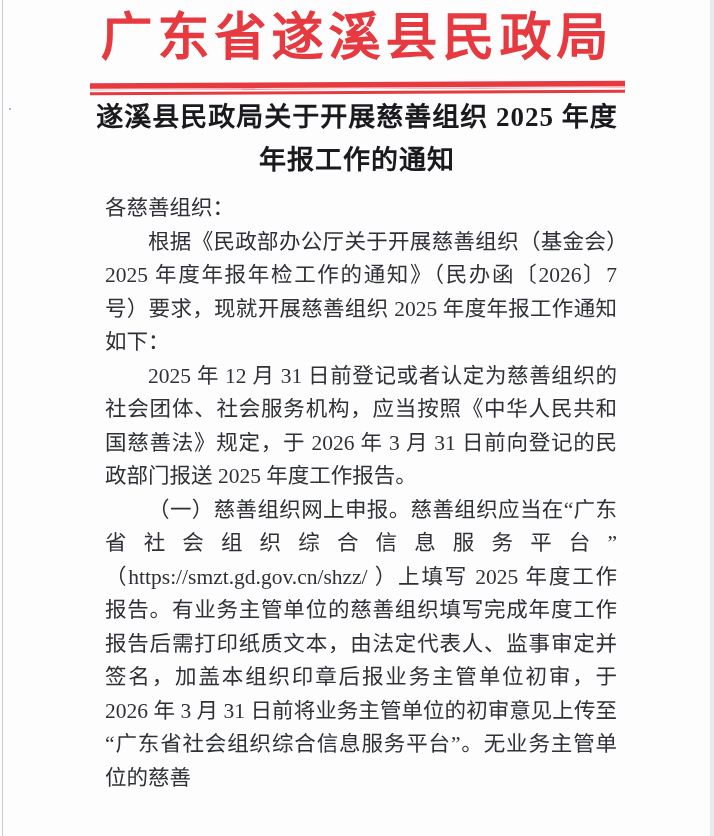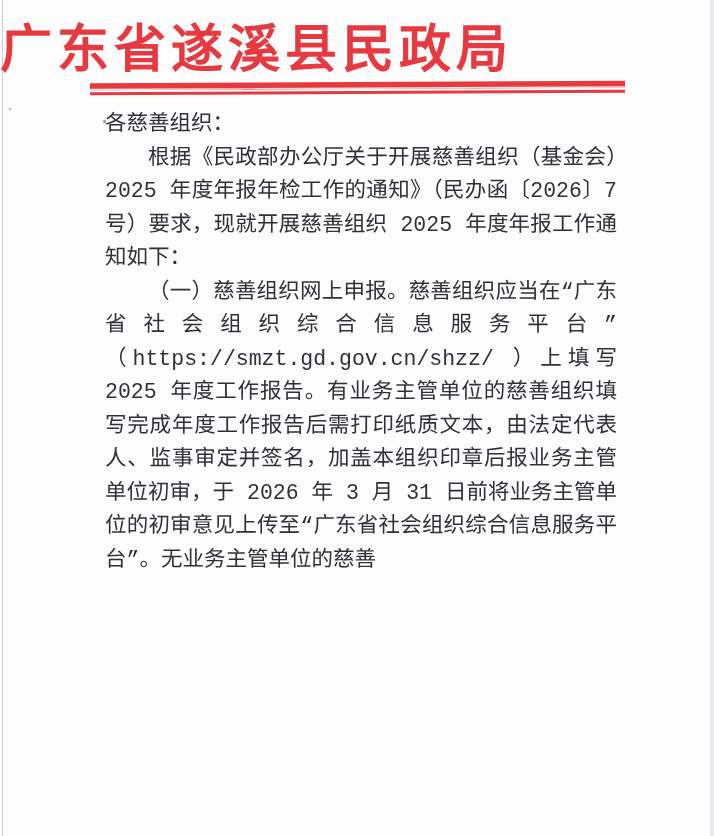--- a/index.html
+++ b/index.html
@@ -40,22 +40,22 @@
   .speck-2 {
     position: absolute;
     left: 103px; top: 120px;
     width: 3px; height: 3px;
     background: #8b9099;
     border-radius: 50%;
   }
   
   .letterhead {
     position: relative;
-    padding-top: 20px;
-    text-align: left;
+    padding-top: 8px;
+    text-align: center;
   }
   .agency-name {
     display: inline-block;
     font-size: 52px;
     line-height: 60px;
     font-weight: 700;
     letter-spacing: 5px;
     color: #e73a40;
     white-space: nowrap;
   }
@@ -87,21 +87,21 @@
     color: #1a1a1e;
   }
   
   .document-body {
     margin: 10px 97px 0 105px;
     font-size: 21.5px;
     line-height: 33.5px;
     color: #2f3136;
     text-align: justify;
   }
-  .para { margin: 0; font-family: Liberation Mono, monospace; }
+  .para { margin: 0; }
   .para.indent { text-indent: 2em; }
   .para.heading {
     font-family: "Liberation Sans", "DejaVu Sans", sans-serif;
     font-weight: 700;
     color: #222327;
   }
 </style>
 </head>
 <body>
 
@@ -116,21 +116,24 @@
     <div class="agency-name">广东省遂溪县民政局</div>
   </div>
 
   <div class="red-rule">
     <div class="thick"></div>
     <div class="gap"></div>
     <div class="thin"></div>
   </div>
 
   <div class="doc-title">
+    <div>遂溪县民政局关于开展慈善组织 2025 年度</div>
+    <div>年报工作的通知</div>
   </div>
 
   <div class="document-body">
       <p class="para">各慈善组织：</p>
       <p class="para indent">根据《民政部办公厅关于开展慈善组织（基金会）2025 年度年报年检工作的通知》（民办函〔2026〕7 号）要求，现就开展慈善组织 2025 年度年报工作通知如下：</p>
+      <p class="para indent">2025 年 12 月 31 日前登记或者认定为慈善组织的社会团体、社会服务机构，应当按照《中华人民共和国慈善法》规定，于 2026 年 3 月 31 日前向登记的民政部门报送 2025 年度工作报告。</p>
       <p class="para indent">（一）慈善组织网上申报。慈善组织应当在“广东省社会组织综合信息服务平台”（https://smzt.gd.gov.cn/shzz/ ）上填写 2025 年度工作报告。有业务主管单位的慈善组织填写完成年度工作报告后需打印纸质文本，由法定代表人、监事审定并签名，加盖本组织印章后报业务主管单位初审，于 2026 年 3 月 31 日前将业务主管单位的初审意见上传至“广东省社会组织综合信息服务平台”。无业务主管单位的慈善</p>
     </div>
 
 </div>
 
 </body></html>

